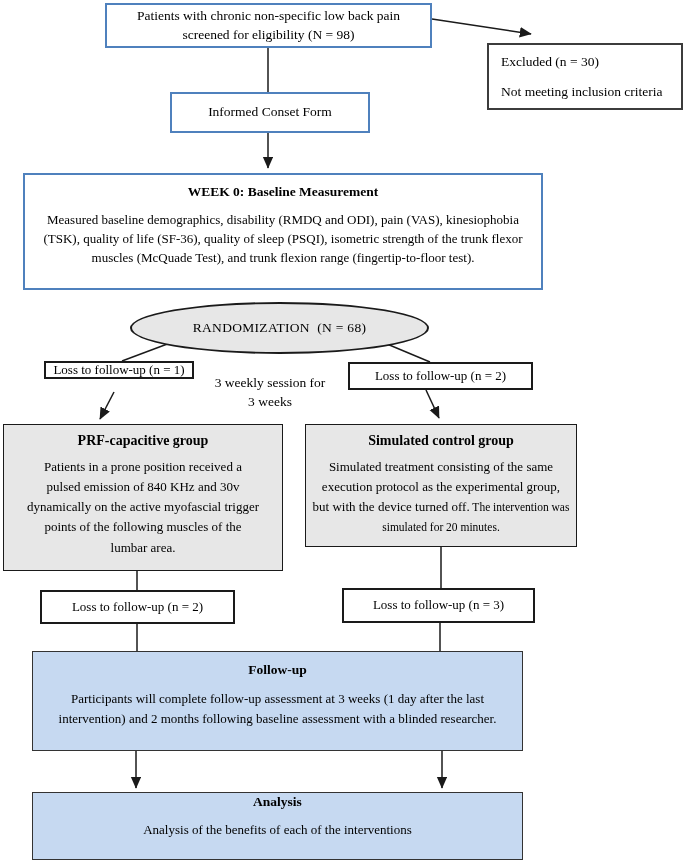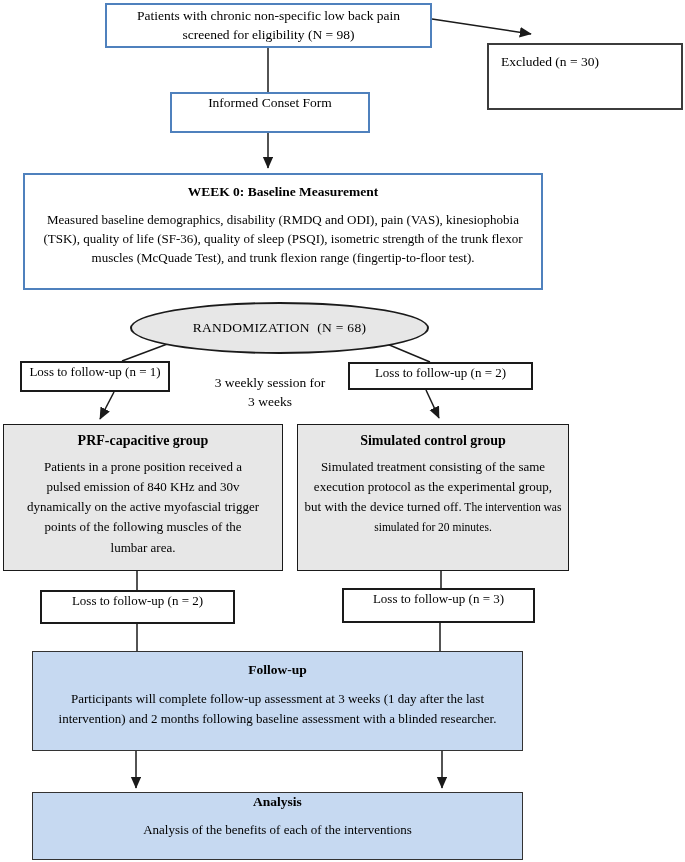--- a/index.html
+++ b/index.html
@@ -7,21 +7,21 @@
     --gray-fill:#e7e7e7;
     --blue-fill:#c6d9f1;
     --line:#1a1a1a;
   }
   html,body{margin:0;padding:0;background:#ffffff;}
   #canvas{
     position:relative;width:685px;height:862px;background:#ffffff;
     font-family:"Liberation Serif","DejaVu Serif",serif;color:#000;overflow:hidden;
   }
   .box{position:absolute;box-sizing:border-box;background:#fff;}
-  .center{display:flex;flex-direction:column;align-items:center;text-align:center;}
+  .center{display:flex;flex-direction:column;align-items:center;justify-content:center;text-align:center;}
   .blue-b{border:2px solid var(--blue-border);}
   .black-b{border:2px solid var(--line);}
   .thin-b{border:1.6px solid var(--line);}
   .gray{background:var(--gray-fill);}
   .lblue{background:var(--blue-fill);}
   .t135{font-size:13.5px;line-height:1.4;}
   .t13{font-size:13px;line-height:1.45;}
   .bold{font-weight:bold;}
   .small-tail{font-size:11.5px;}
   svg.overlay{position:absolute;left:0;top:0;pointer-events:none;}
@@ -57,53 +57,54 @@
     <line x1="136" y1="751" x2="136" y2="788" stroke="#1a1a1a" stroke-width="1.5" marker-end="url(#ah)"></line>
     <line x1="442" y1="751" x2="442" y2="788" stroke="#1a1a1a" stroke-width="1.5" marker-end="url(#ah)"></line>
   </svg>
 
   <div class="box blue-b center t135" style="left:105px;top:3px;width:327px;height:45px;padding:2px 12px;">
     <div>Patients with chronic non-specific low back pain screened for eligibility (N = 98)</div>
   </div>
 
   <div class="box t135" style="left:487px;top:43px;width:196px;height:67px;border:2px solid #3c3c3c;padding:8px 0 0 12px;">
     <div>Excluded (n = 30)</div>
+    <div style="margin-top:11px;">Not meeting inclusion criteria</div>
   </div>
 
   <div class="box blue-b center t135" style="left:170px;top:92px;width:200px;height:41px;">
     <div>Informed Conset Form</div>
   </div>
 
   <div class="box blue-b" style="left:23px;top:173px;width:520px;height:117px;text-align:center;">
     <div class="bold t135 pad-title">WEEK 0: Baseline Measurement</div>
     <div class="t13" style="margin-top:9px;padding:0 7px;">Measured baseline demographics, disability (RMDQ and ODI), pain (VAS), kinesiophobia (TSK), quality of life (SF-36), quality of sleep (PSQI), isometric strength of the trunk flexor muscles (McQuade Test), and trunk flexion range (fingertip-to-floor test).</div>
   </div>
 
   <div class="ellipse t135" style="left:130px;top:302px;width:295px;height:48px;">
     <span class="pre" style="letter-spacing:.3px;">RANDOMIZATION  (N = 68)</span>
   </div>
 
-  <div class="box black-b center t13" style="left:20px;top:361px;width:150px;height:31px;">
+  <div class="box black-b center t13" style="left:44px;top:361px;width:150px;height:18px;">
     <div>Loss to follow-up (n = 1)</div>
   </div>
   <div class="box black-b center t13" style="left:348px;top:362px;width:185px;height:28px;">
     <div>Loss to follow-up (n = 2)</div>
   </div>
 
   <div class="t135" style="position:absolute;left:190px;top:374px;width:160px;text-align:center;">
     <div>3 weekly session for</div>
     <div>3 weeks</div>
   </div>
 
   <div class="box thin-b gray" style="left:3px;top:424px;width:280px;height:147px;text-align:center;">
     <div class="bold pad-title" style="font-size:14px;">PRF-capacitive group</div>
     <div class="t13" style="margin-top:8px;padding:0 22px;line-height:1.55;">Patients in a prone position received a pulsed emission of 840 KHz and 30v dynamically on the active myofascial trigger points of the following muscles of the lumbar area.</div>
   </div>
 
-  <div class="box thin-b gray" style="left:297px;top:424px;width:272px;height:147px;text-align:center;">
+  <div class="box thin-b gray" style="left:305px;top:424px;width:272px;height:123px;text-align:center;">
     <div class="bold pad-title" style="font-size:14px;">Simulated control group</div>
     <div class="t13" style="margin-top:8px;padding:0 6px;line-height:1.55;"><span>Simulated treatment consisting of the same execution protocol as the experimental group, but with the device turned off.</span><span class="small-tail"> The intervention was simulated for 20 minutes.</span></div>
   </div>
 
   <div class="box black-b center t13" style="left:40px;top:590px;width:195px;height:34px;">
     <div>Loss to follow-up (n = 2)</div>
   </div>
   <div class="box black-b center t13" style="left:342px;top:588px;width:193px;height:35px;">
     <div>Loss to follow-up (n = 3)</div>
   </div>

